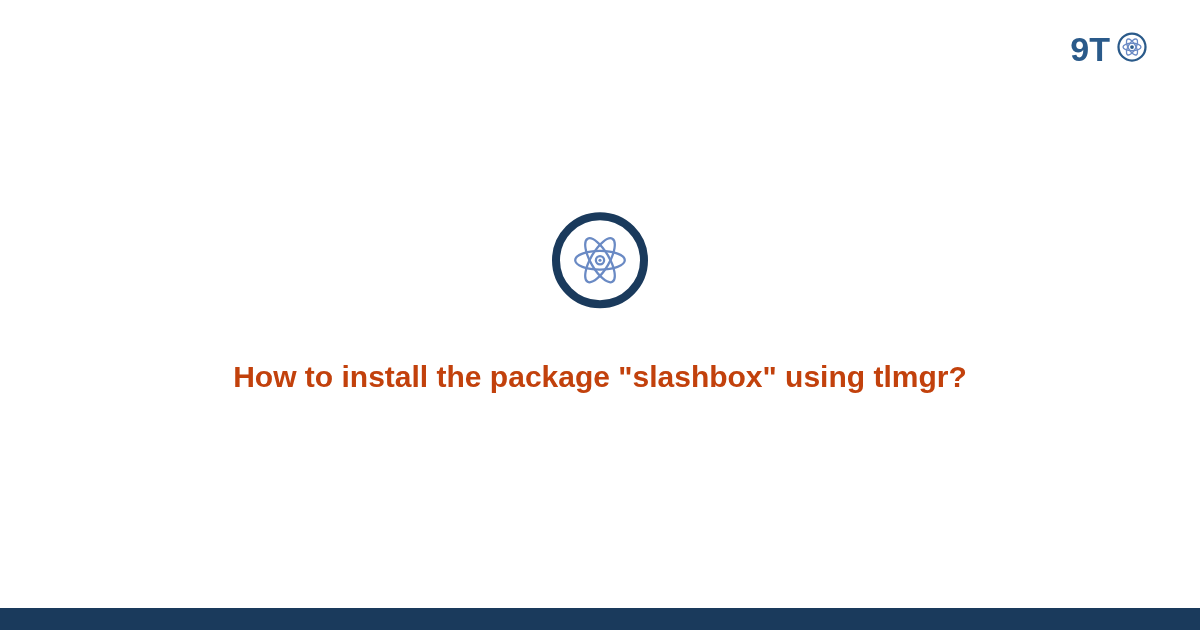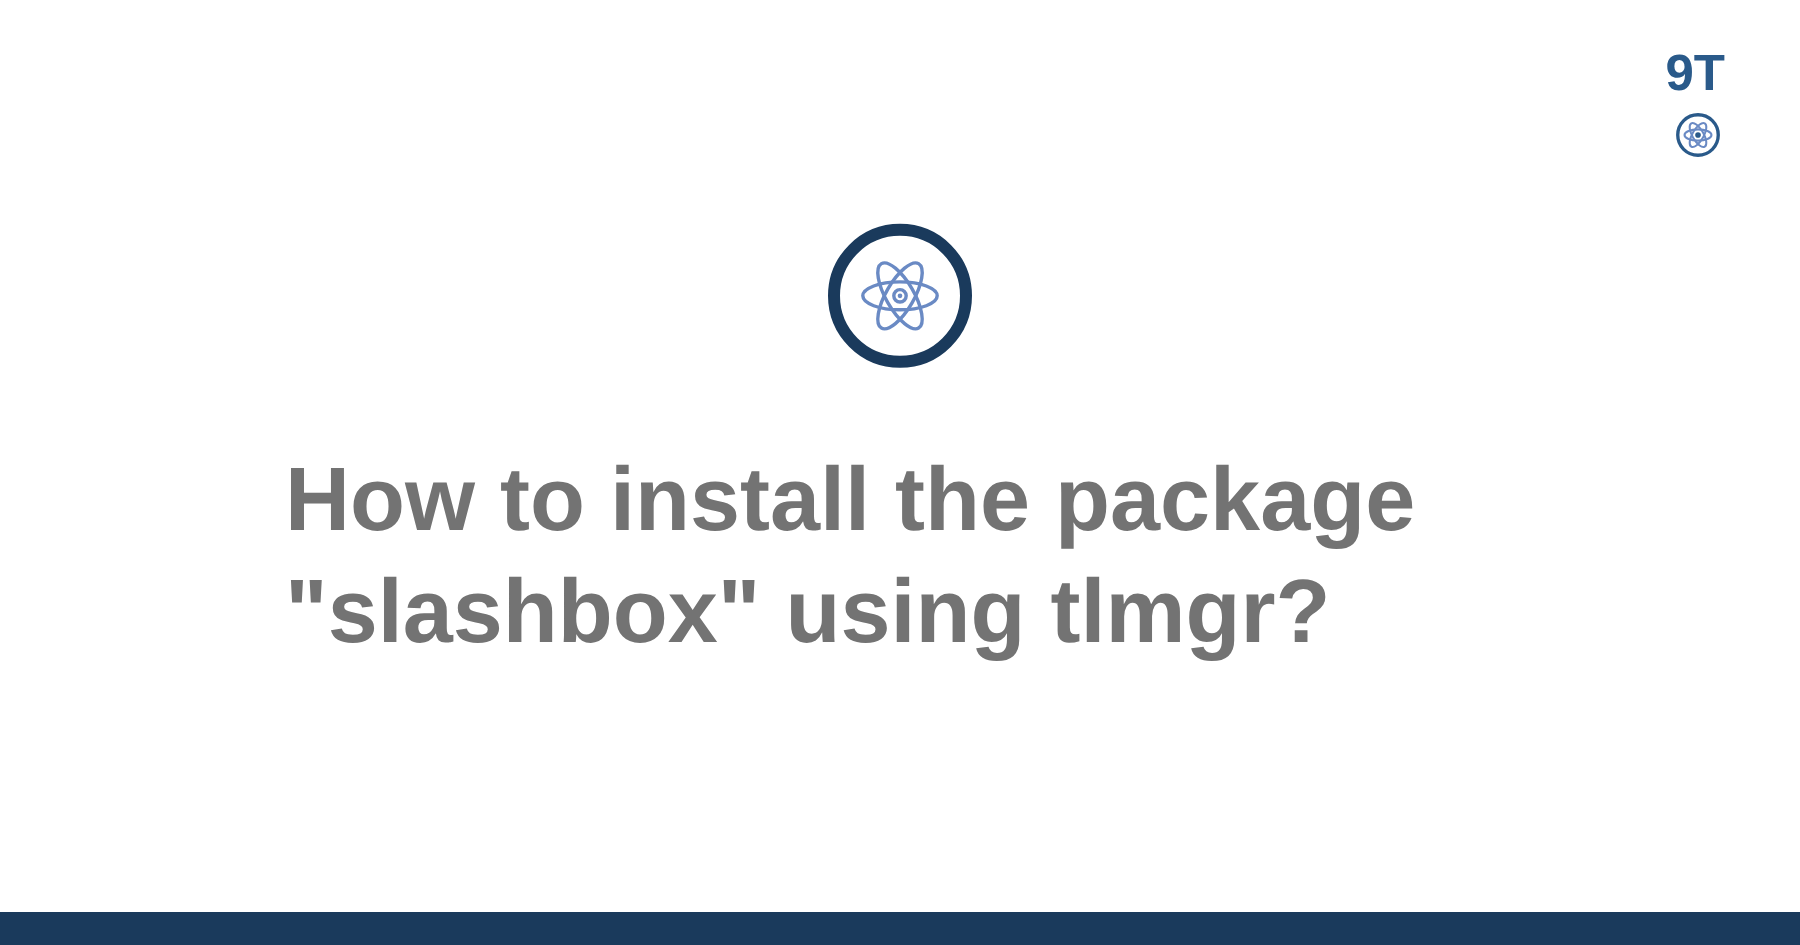--- a/index.html
+++ b/index.html
@@ -16,23 +16,22 @@
       overflow: hidden;
     }
     .header-logo {
       position: absolute;
       top: 30px;
       right: 50px;
       font-size: 34px;
       font-weight: 600;
       color: #2a5a8a;
       display: flex;
-      align-items: flex-end;
+      align-items: flex-start;
       gap: 4px;
-      flex-direction: column;
     }
     .header-logo .atom-small {
       display: inline-flex;
       align-items: center;
       justify-content: center;
       width: 34px;
       height: 34px;
       margin: 0 1px;
     }
     .center-content {
@@ -50,23 +49,23 @@
       width: 96px;
       height: 96px;
       border: 8px solid #1a3a5c;
       border-radius: 50%;
       display: flex;
       align-items: center;
       justify-content: center;
       background: #ffffff;
     }
     .question-title {
-      font-size: 60px;
+      font-size: 30px;
       font-weight: 700;
-      color: #737373;
+      color: #c2410c;
       text-align: left;
       line-height: 1.25;
       max-width: 900px;
       padding: 0 40px;
     }
     .footer-bar {
       position: absolute;
       bottom: 0;
       left: 0;
       width: 100%;

